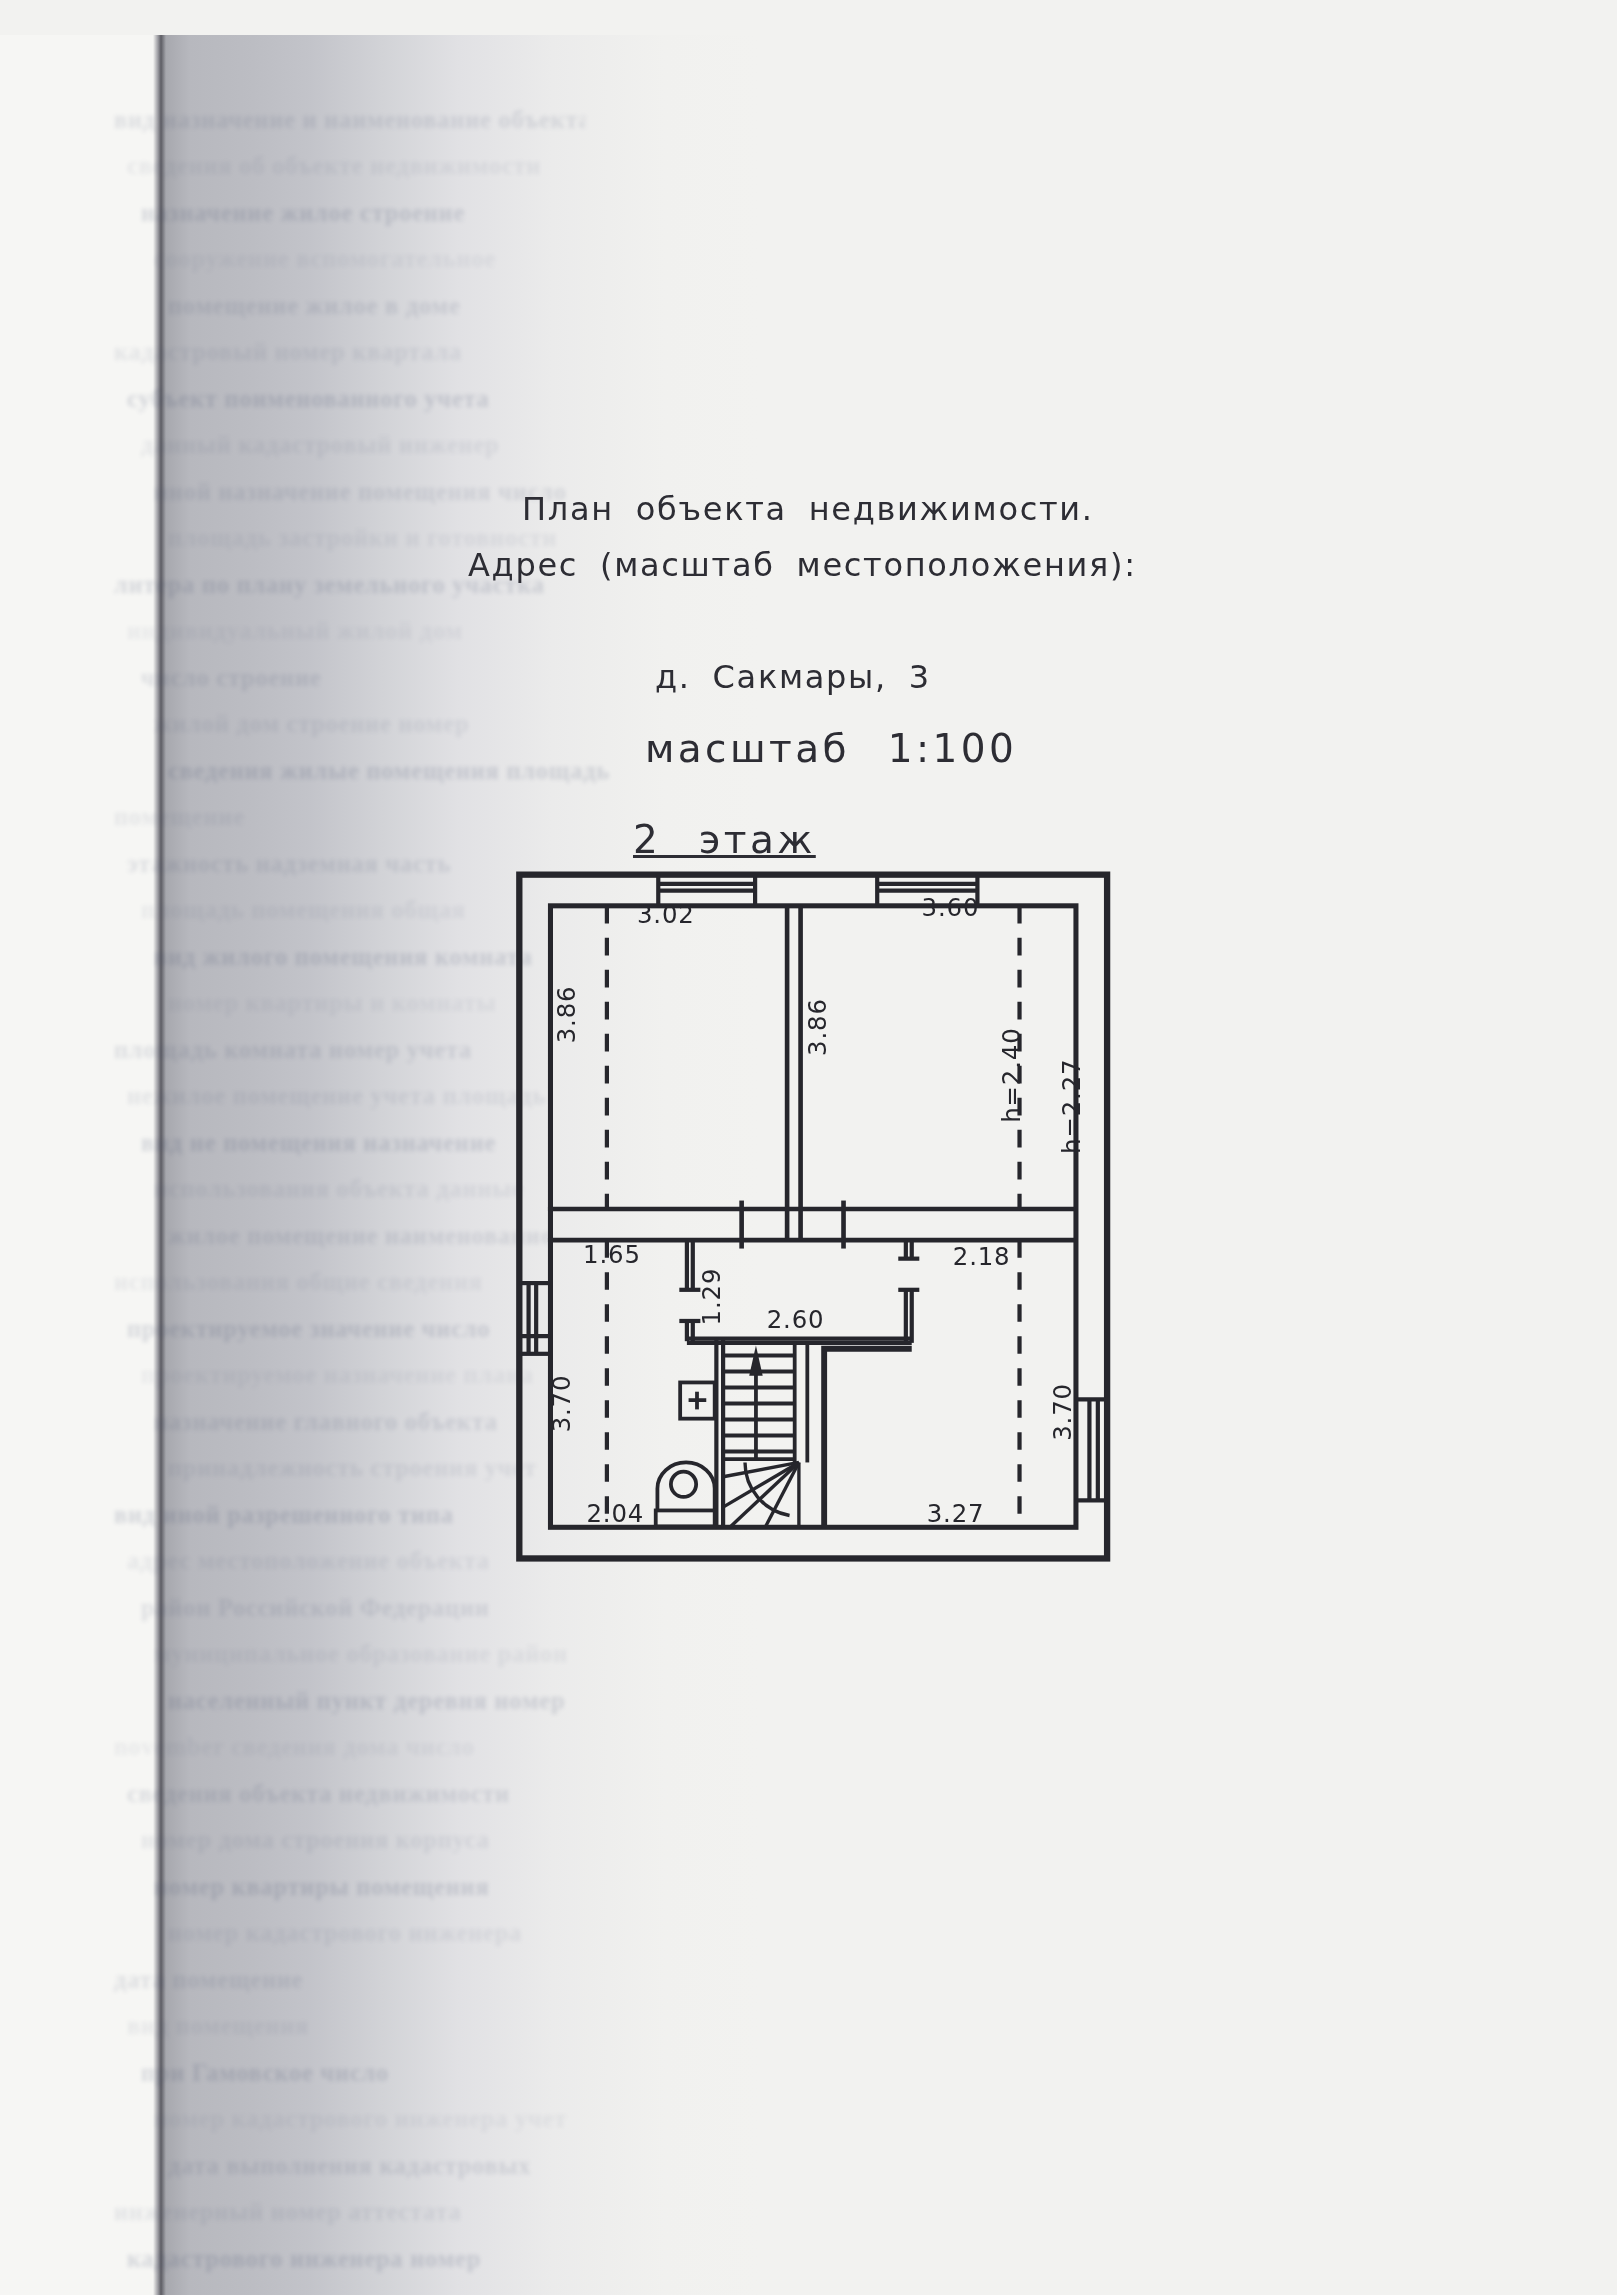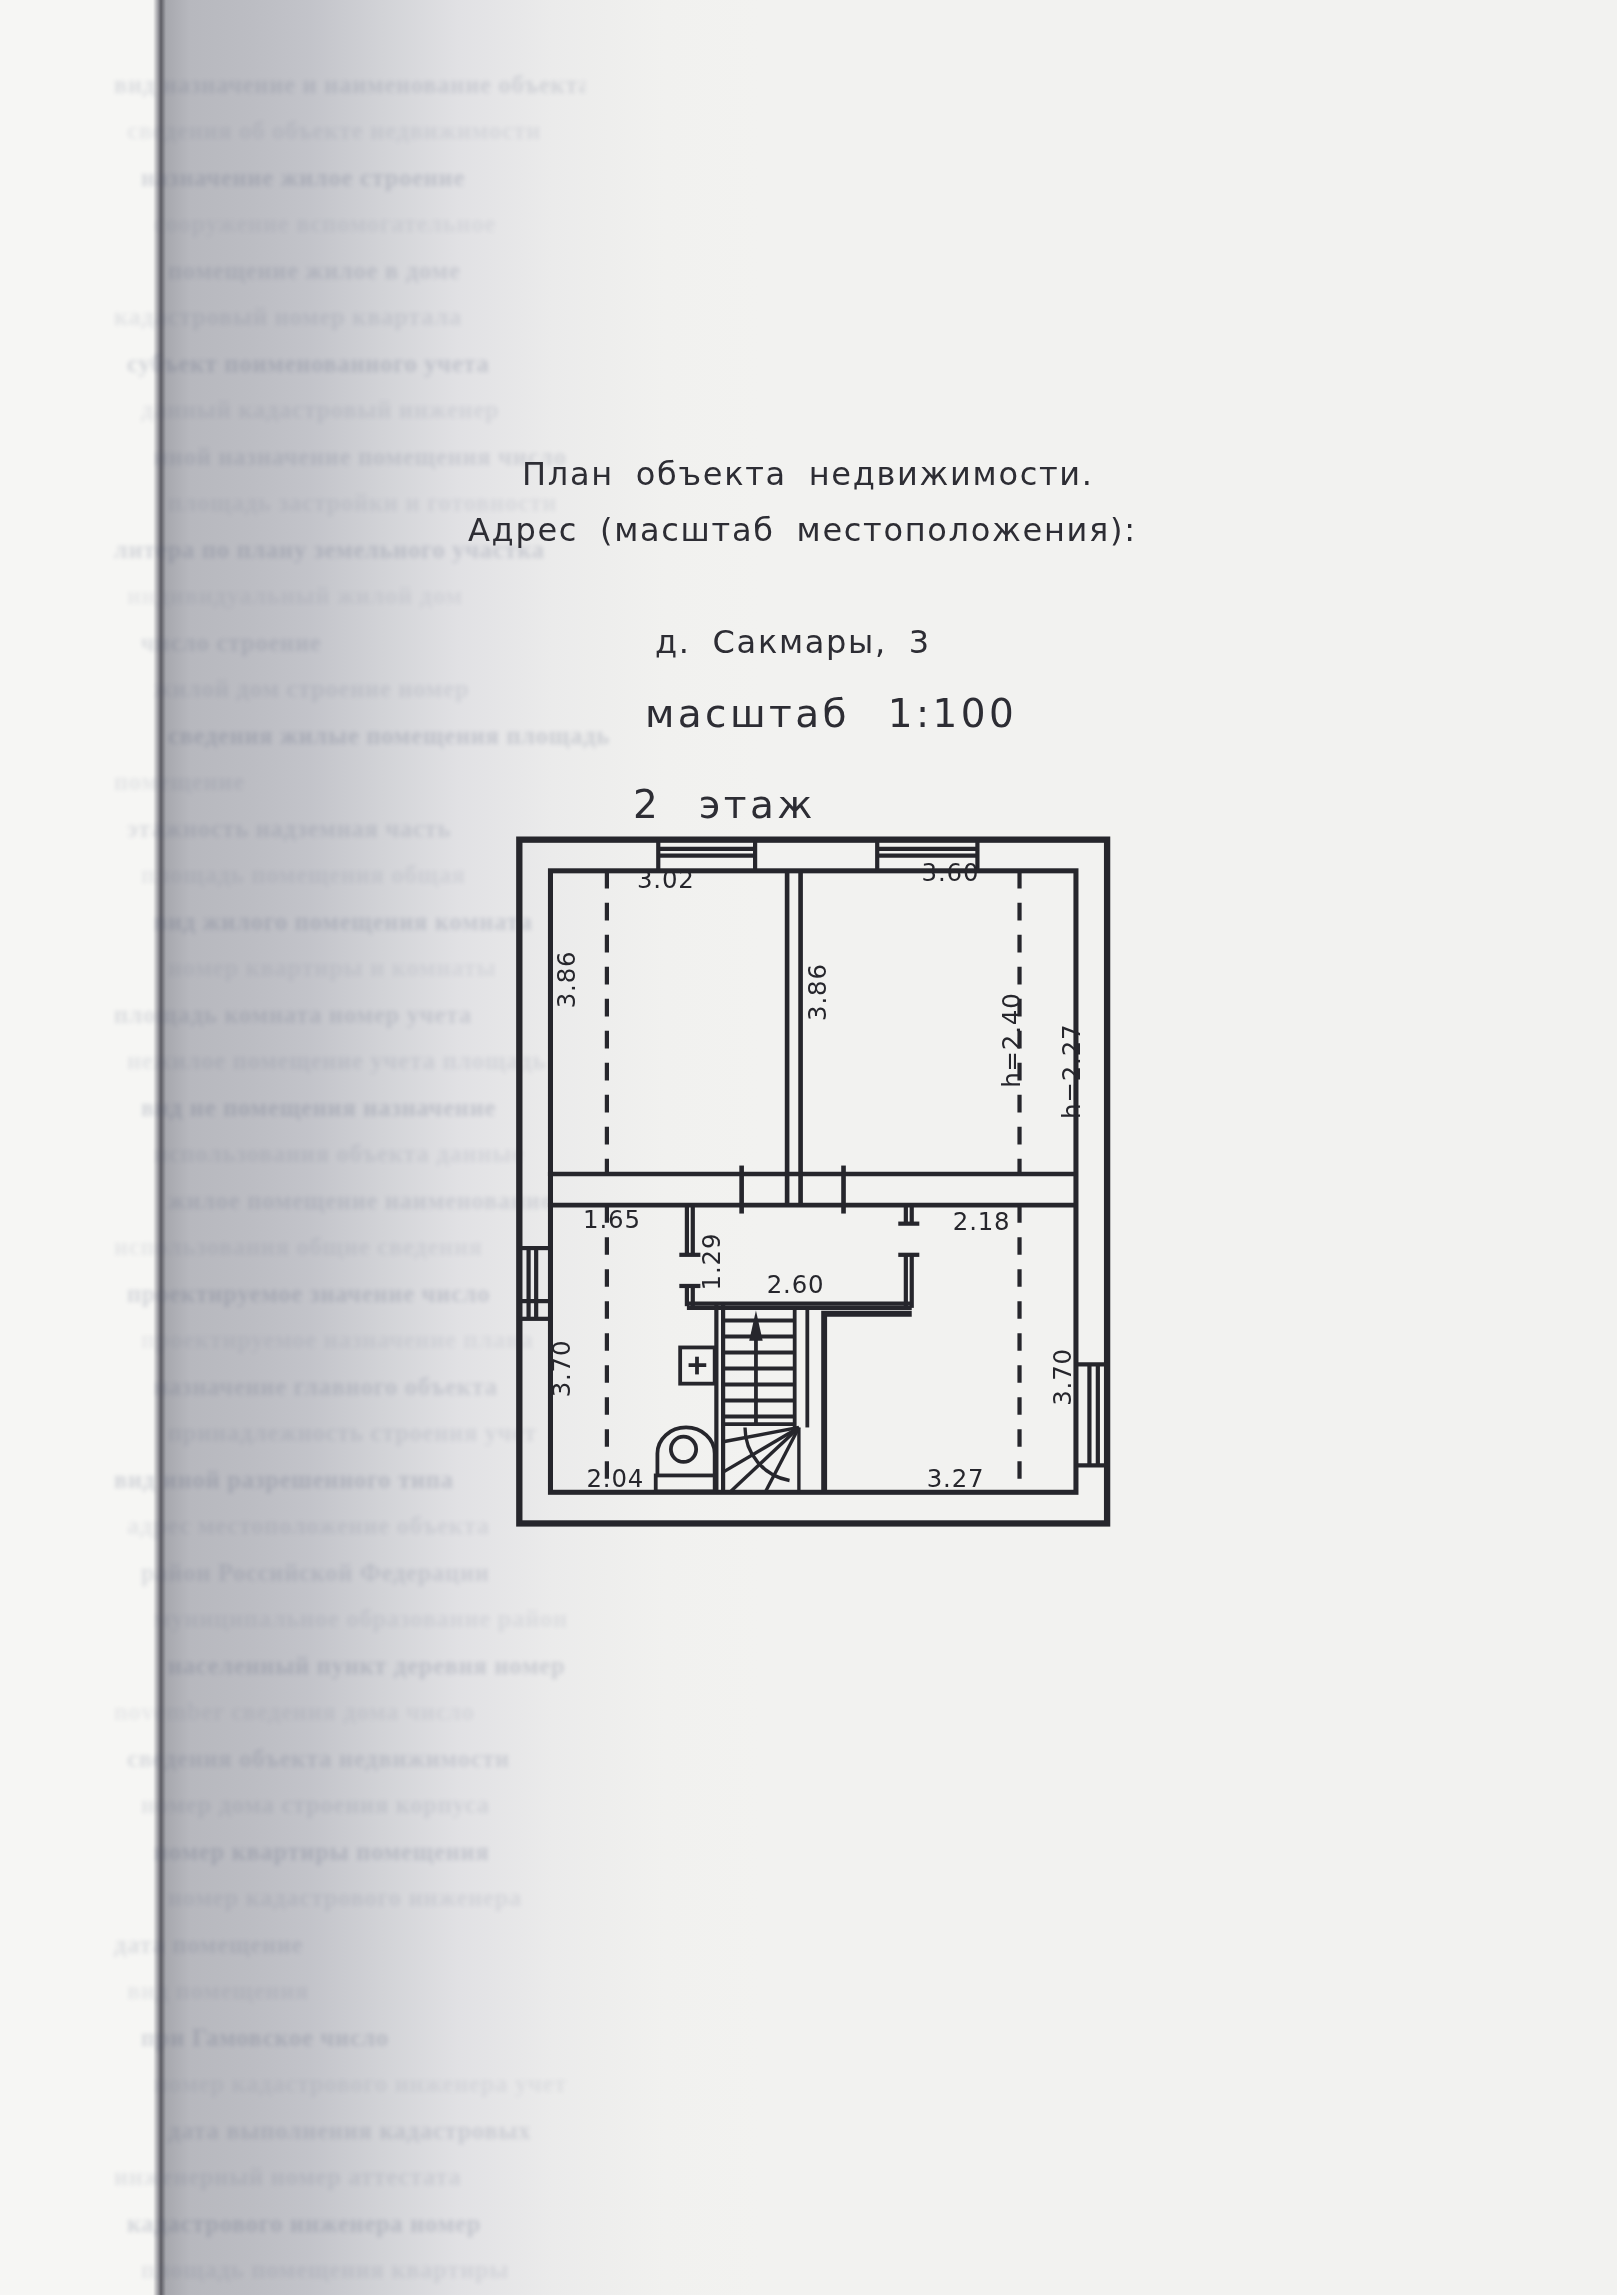--- a/index.html
+++ b/index.html
@@ -5,20 +5,21 @@
   html,body{margin:0;padding:0;}
   body{
     width:1617px;height:2295px;position:relative;overflow:hidden;
     background:#f2f2f0;
     font-family:"DejaVu Sans", sans-serif;
   }
   
   .paper{
     position:absolute;inset:0;
     background:#f2f2f0;
+    margin-top:35px;
   }
   
   .shadow-band{
     position:absolute;top:0;left:0;width:758px;height:2295px;
     background:linear-gradient(90deg,
       #f6f6f4 0px, #f6f6f4 153px,
       #9b9ba1 158px, #5d5d64 161px,
       #a7a8ae 166px, #b7b8be 190px,
       #bcbdc3 253px, #c3c4ca 312px,
       #d2d3d7 383px, #e1e1e4 459px,
@@ -114,21 +115,21 @@
       <div class="ghost-row" style="top: 2163px; left: 114px; opacity: 0.11;">инженерный номер аттестата</div>
       <div class="ghost-row" style="top: 2210px; left: 127px; opacity: 0.19;">кадастрового инженера номер</div>
       <div class="ghost-row" style="top: 2256px; left: 141px; opacity: 0.1;">площадь помещения квартиры</div>
     </div>
 
   <div class="print">
     <div class="tline" style="left:522px;top:455px;">План объекта недвижимости.</div>
     <div class="tline" style="left:468px;top:511px;">Адрес (масштаб местоположения):</div>
     <div class="tline" style="left:655px;top:623px;text-align:center;">д. Сакмары, 3</div>
     <div class="tline big" style="left:645px;top:691px;">масштаб 1:100</div>
-    <div class="tline big" style="left:633px;top:782px;">2 этаж</div>
+    <div class="tline big" style="left:633px;top:782px;text-decoration:underline;">2 этаж</div>
 
     <svg class="plan" width="640" height="775" viewBox="580 975 760 920">
 
       <g>
         <rect class="ink" x="616" y="997" width="698" height="812" stroke-width="7.5"></rect>
         <rect class="ink" x="653" y="1034" width="624" height="738" stroke-width="6"></rect>
       </g>
 
       <g stroke-width="5.5" class="ink">
 

